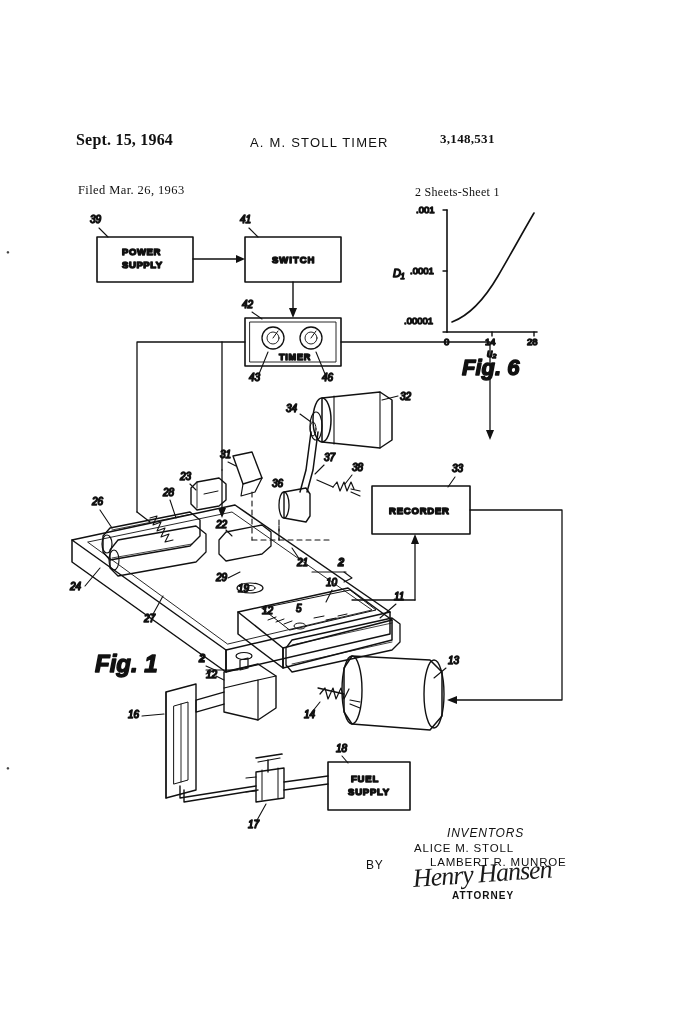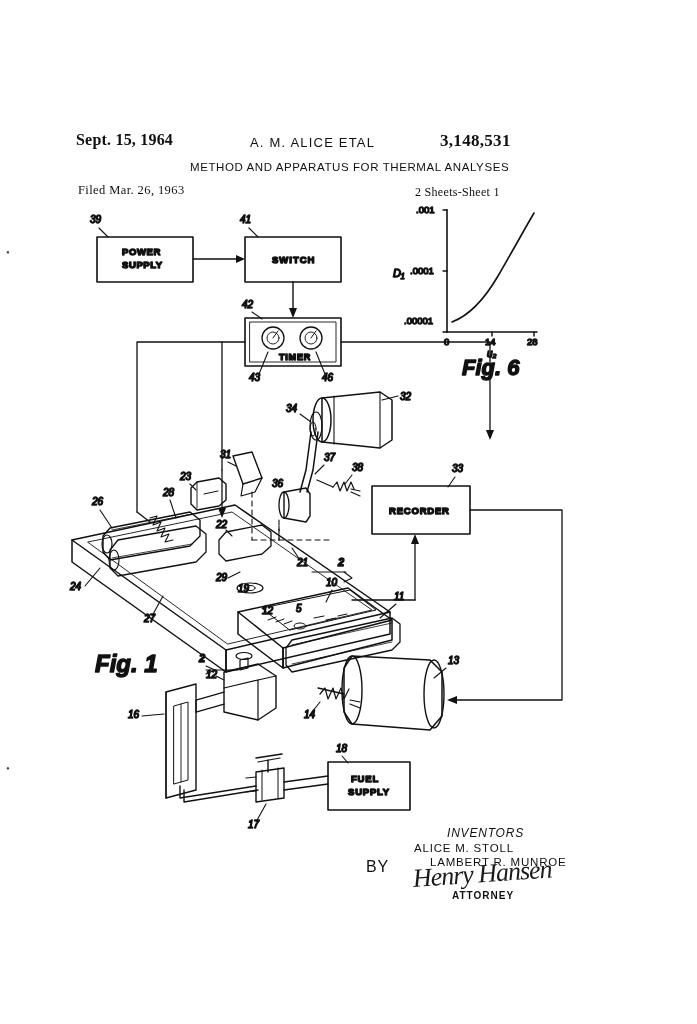--- a/index.html
+++ b/index.html
@@ -31,21 +31,21 @@
     left: 250px; top: 135px;
     font-family: "Liberation Sans", sans-serif;
     font-size: 13px;
     letter-spacing: 1.2px;
   }
   .hdr-patno {
     position: absolute;
     left: 440px; top: 131px;
     font-family: "Liberation Serif", serif;
     font-weight: bold;
-    font-size: 17px;
+    font-size: 13px;
     letter-spacing: 0.3px;
   }
   .hdr-title {
     position: absolute;
     left: 190px; top: 161px;
     font-family: "Liberation Sans", sans-serif;
     font-size: 11.5px;
     letter-spacing: 0.6px;
   }
   .hdr-filed {
@@ -96,21 +96,21 @@
     left: 410px; top: 856px;
     font-family: "Liberation Sans", sans-serif;
     font-size: 11.5px;
     letter-spacing: 0.8px;
     margin-left: 20px;
   }
   .by-label {
     position: absolute;
     left: 366px; top: 858px;
     font-family: "Liberation Sans", sans-serif;
-    font-size: 16px;
+    font-size: 12px;
     letter-spacing: 0.8px;
   }
   .sig {
     position: absolute;
     left: 414px; top: 864px;
     font-family: "Liberation Serif", serif;
     font-style: italic;
     font-size: 26px;
     letter-spacing: -1px;
     color: #1a1a1a;
@@ -131,23 +131,22 @@
     font-size: 11px;
     color: #444;
   }
 </style>
 </head>
 <body>
 
 <div id="page">
 
   <div class="hdr-date">Sept. 15, 1964</div>
-  <div class="hdr-authors">A. M. ALICE ETAL</div>
+  <div class="hdr-authors">A. M. STOLL TIMER</div>
   <div class="hdr-patno">3,148,531</div>
-  <div class="hdr-title">METHOD AND APPARATUS FOR THERMAL ANALYSES</div>
   <div class="hdr-filed">Filed Mar. 26, 1963</div>
   <div class="hdr-sheets">2 Sheets-Sheet 1</div>
 
   <svg id="figure" viewBox="0 0 697 1024">
     <g fill="none" stroke="#111" stroke-width="1.4" stroke-linejoin="round" stroke-linecap="round">
 
       <g>
 
         <line x1="447" y1="210" x2="447" y2="332" stroke-width="1.6"></line>
         <line x1="447" y1="332" x2="537" y2="332" stroke-width="1.6"></line>

